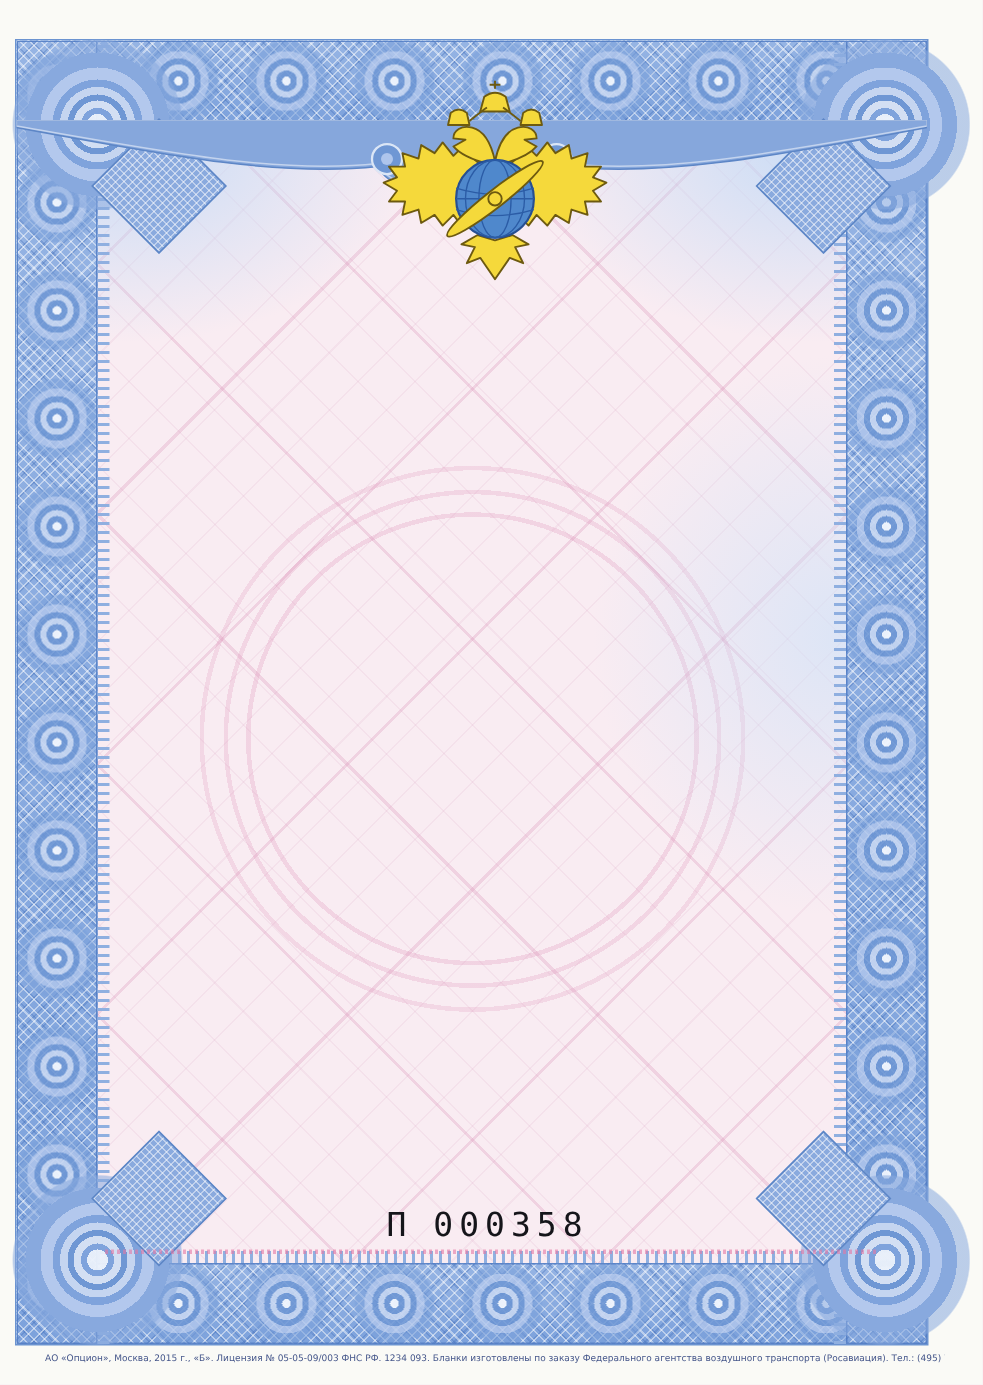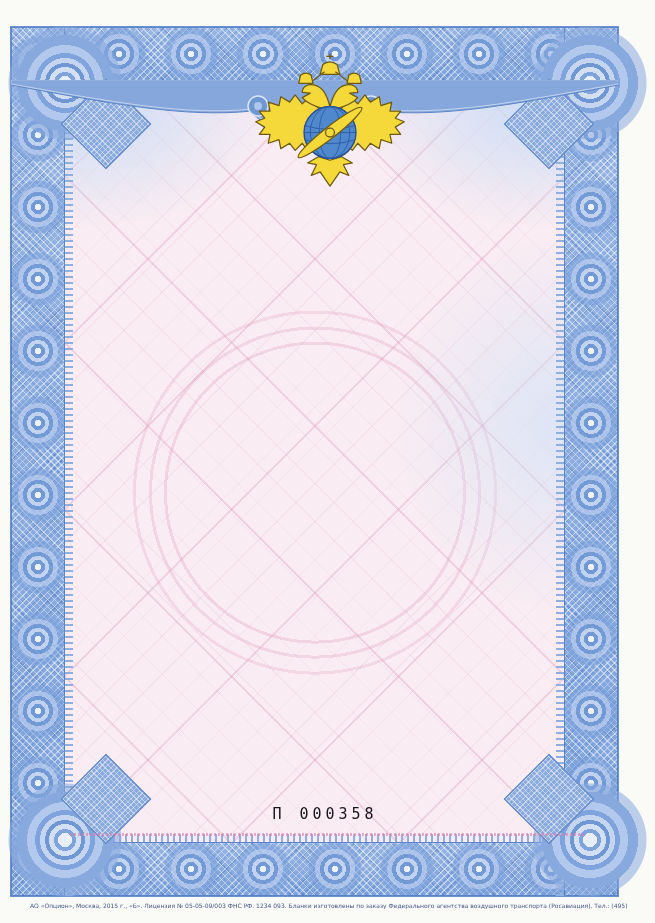--- a/index.html
+++ b/index.html
@@ -82,21 +82,21 @@
   
   table.cert{
     position:absolute;left:88px;top:186px;width:466px;
     border-collapse:collapse;table-layout:fixed;
     color:#2e2e38;
   }
   
   .serial{
     position:absolute;left:0;top:805px;width:650px;text-align:center;
     font-family:"DejaVu Sans Mono","Liberation Mono",monospace;
-    font-size:15px;color:#15151a;letter-spacing:4px;
+    font-size:22px;color:#15151a;letter-spacing:4px;
   }
   .serial .pfx{margin-right:14px;}
   
   .microline{
     position:absolute;left:70px;top:833px;width:515px;height:3px;
     background:repeating-linear-gradient(90deg, rgba(228,120,164,.6) 0 2px, rgba(0,0,0,0) 2px 4px);
   }
   
   .imprint{
     position:absolute;left:30px;top:902px;width:600px;text-align:center;

